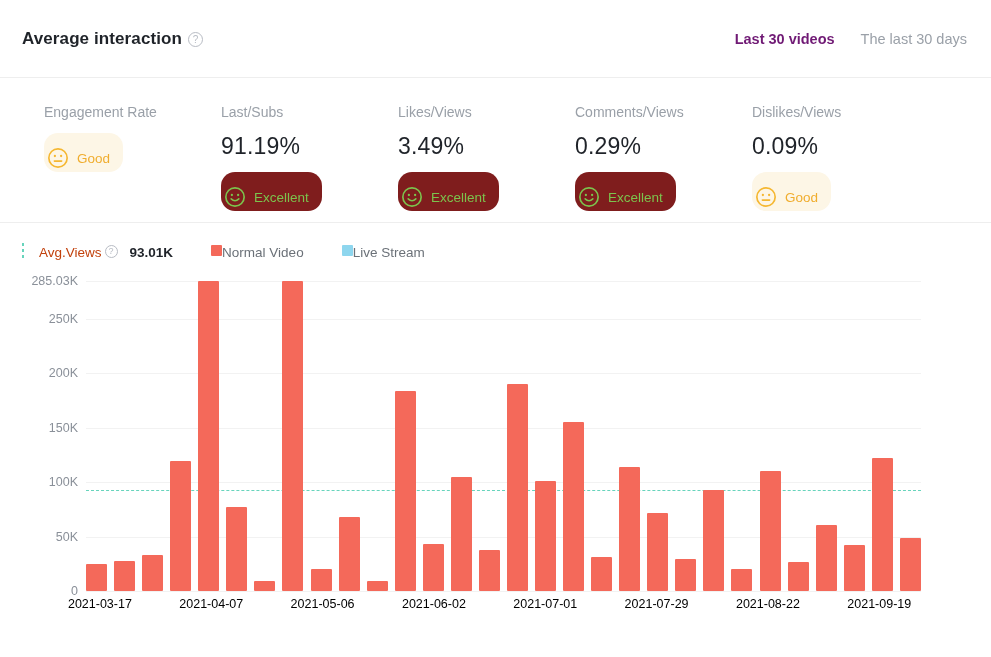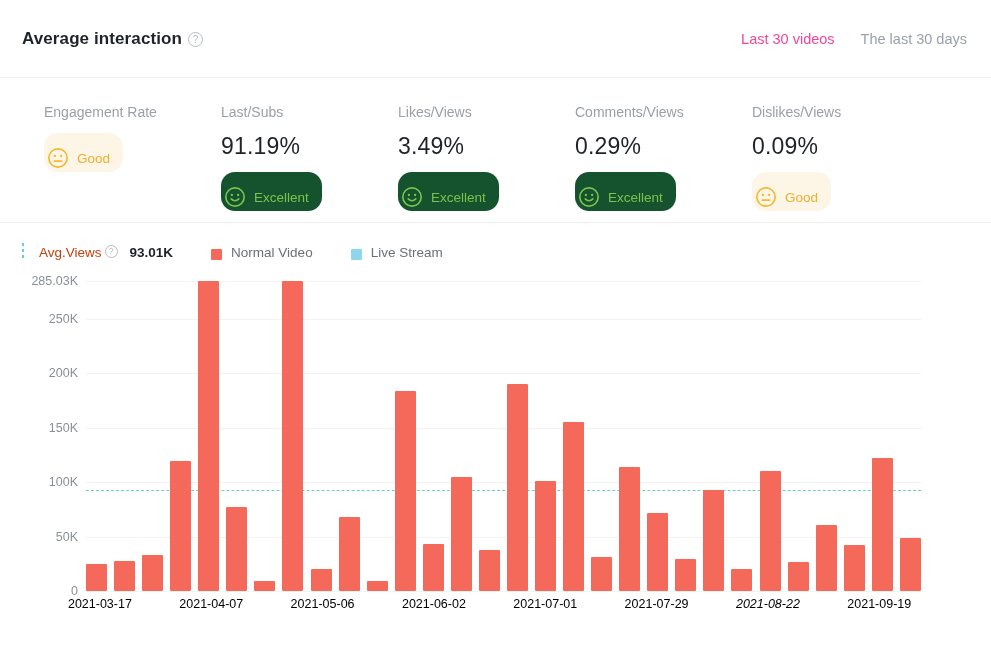--- a/index.html
+++ b/index.html
@@ -36,21 +36,21 @@
     display: inline-block;
     margin-left: 6px;
     position: relative;
     top: -1px;
     font-weight: normal;
     font-family: "Liberation Sans", sans-serif;
   }
   .header-spacer { flex: 1; }
   .range-tabs { display: flex; align-items: center; gap: 26px; }
   .range-tab { font-size: 14.5px; color: #9aa0a8; cursor: pointer; }
-  .range-tab.active { color: #ec4899; }
+  .range-tab.active { color: #701a75; font-weight: bold; }
 
   
   .metrics {
     display: flex;
     padding: 26px 0 22px 44px;
     border-bottom: 1px solid #eeeeee;
     height: 145px;
   }
   .metric { width: 177px; }
   .metric-label {
@@ -66,21 +66,21 @@
     letter-spacing: .2px;
   }
   .badge {
     display: inline-flex;
     align-items: center;
     border-radius: 14px;
     padding: 14px 13px 3px 3px;
     gap: 8px;
   }
   .badge.good { background: #fdf6e6; }
-  .badge.excellent { background: #14532d; }
+  .badge.excellent { background: #7f1d1d; }
   .badge-text { font-size: 13.5px; }
   .badge.good .badge-text { color: #f0ad2e; }
   .badge.excellent .badge-text { color: #7cc34d; }
   .face { width: 22px; height: 22px; display: block; }
 
   
   .chart-area { padding: 0; position: relative; }
   .legend-row {
     display: flex;
     align-items: center;
@@ -104,21 +104,21 @@
     text-align: center;
     display: inline-block;
     margin-left: 3px;
     position: relative; top: -1px;
   }
   .avg-value {
     font-size: 13.5px; font-weight: bold; color: #1f2329;
     margin-left: 12px;
   }
   .legend-item {
-    display: flex; align-items: flex-end; gap: 9px;
+    display: flex; align-items: flex-start; gap: 0;
     margin-left: 38px;
   }
   .legend-swatch { width: 11px; height: 11px; border-radius: 1px; }
   .legend-text { font-size: 13.5px; color: #6b7178; }
 
   
   .plot-wrap {
     position: relative;
     height: 355px;
     margin-left: 0;
@@ -327,18 +327,18 @@
           <div class="bar" title="Normal Video" style="height: 53.2926px; background: rgb(244, 105, 90);"></div>
         </div>
     </div>
     <div class="xaxis" id="xaxis">
         <div class="xtick" style="left: 1.66667%;">2021-03-17</div>
         <div class="xtick" style="left: 15%;">2021-04-07</div>
         <div class="xtick" style="left: 28.3333%;">2021-05-06</div>
         <div class="xtick" style="left: 41.6667%;">2021-06-02</div>
         <div class="xtick" style="left: 55%;">2021-07-01</div>
         <div class="xtick" style="left: 68.3333%; text-align: center;">2021-07-29</div>
-        <div class="xtick" style="left: 81.6667%; font-style: italic;">2021-08-22</div>
+        <div class="xtick" style="left: 81.6667%;">2021-08-22</div>
         <div class="xtick" style="left: 95%;">2021-09-19</div>
       </div>
   </div>
 
 </div>
 
 </body></html>

